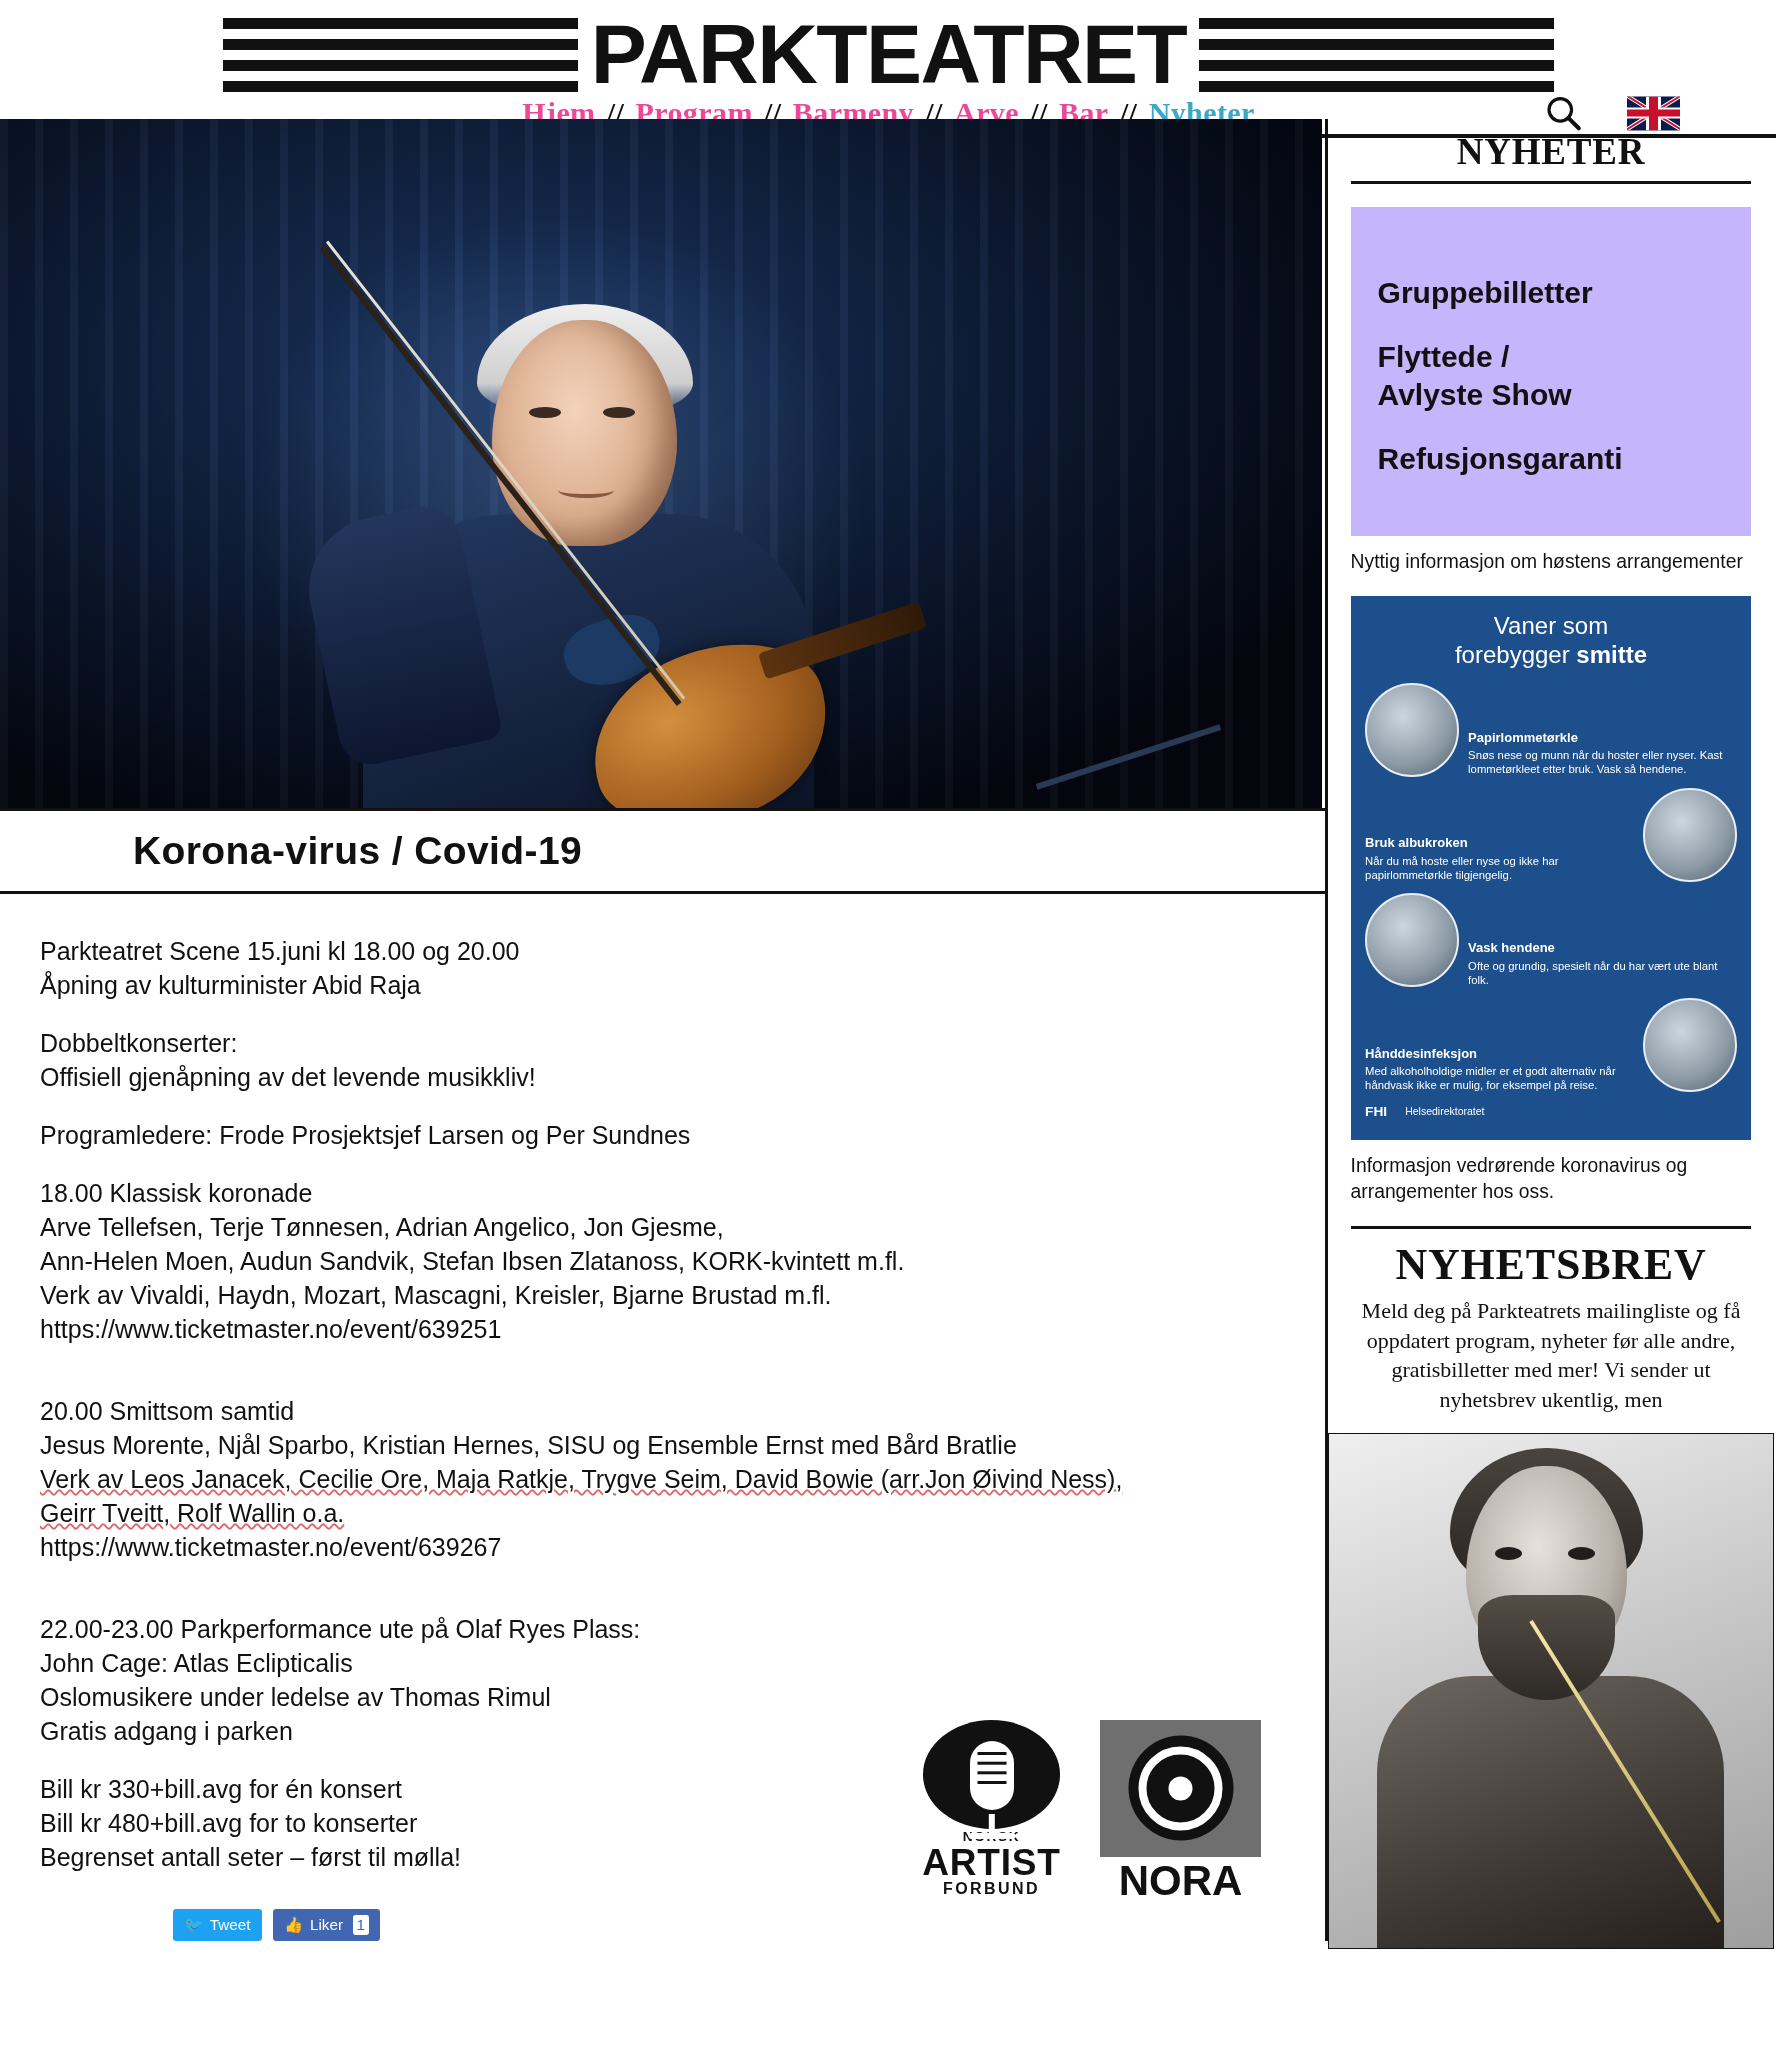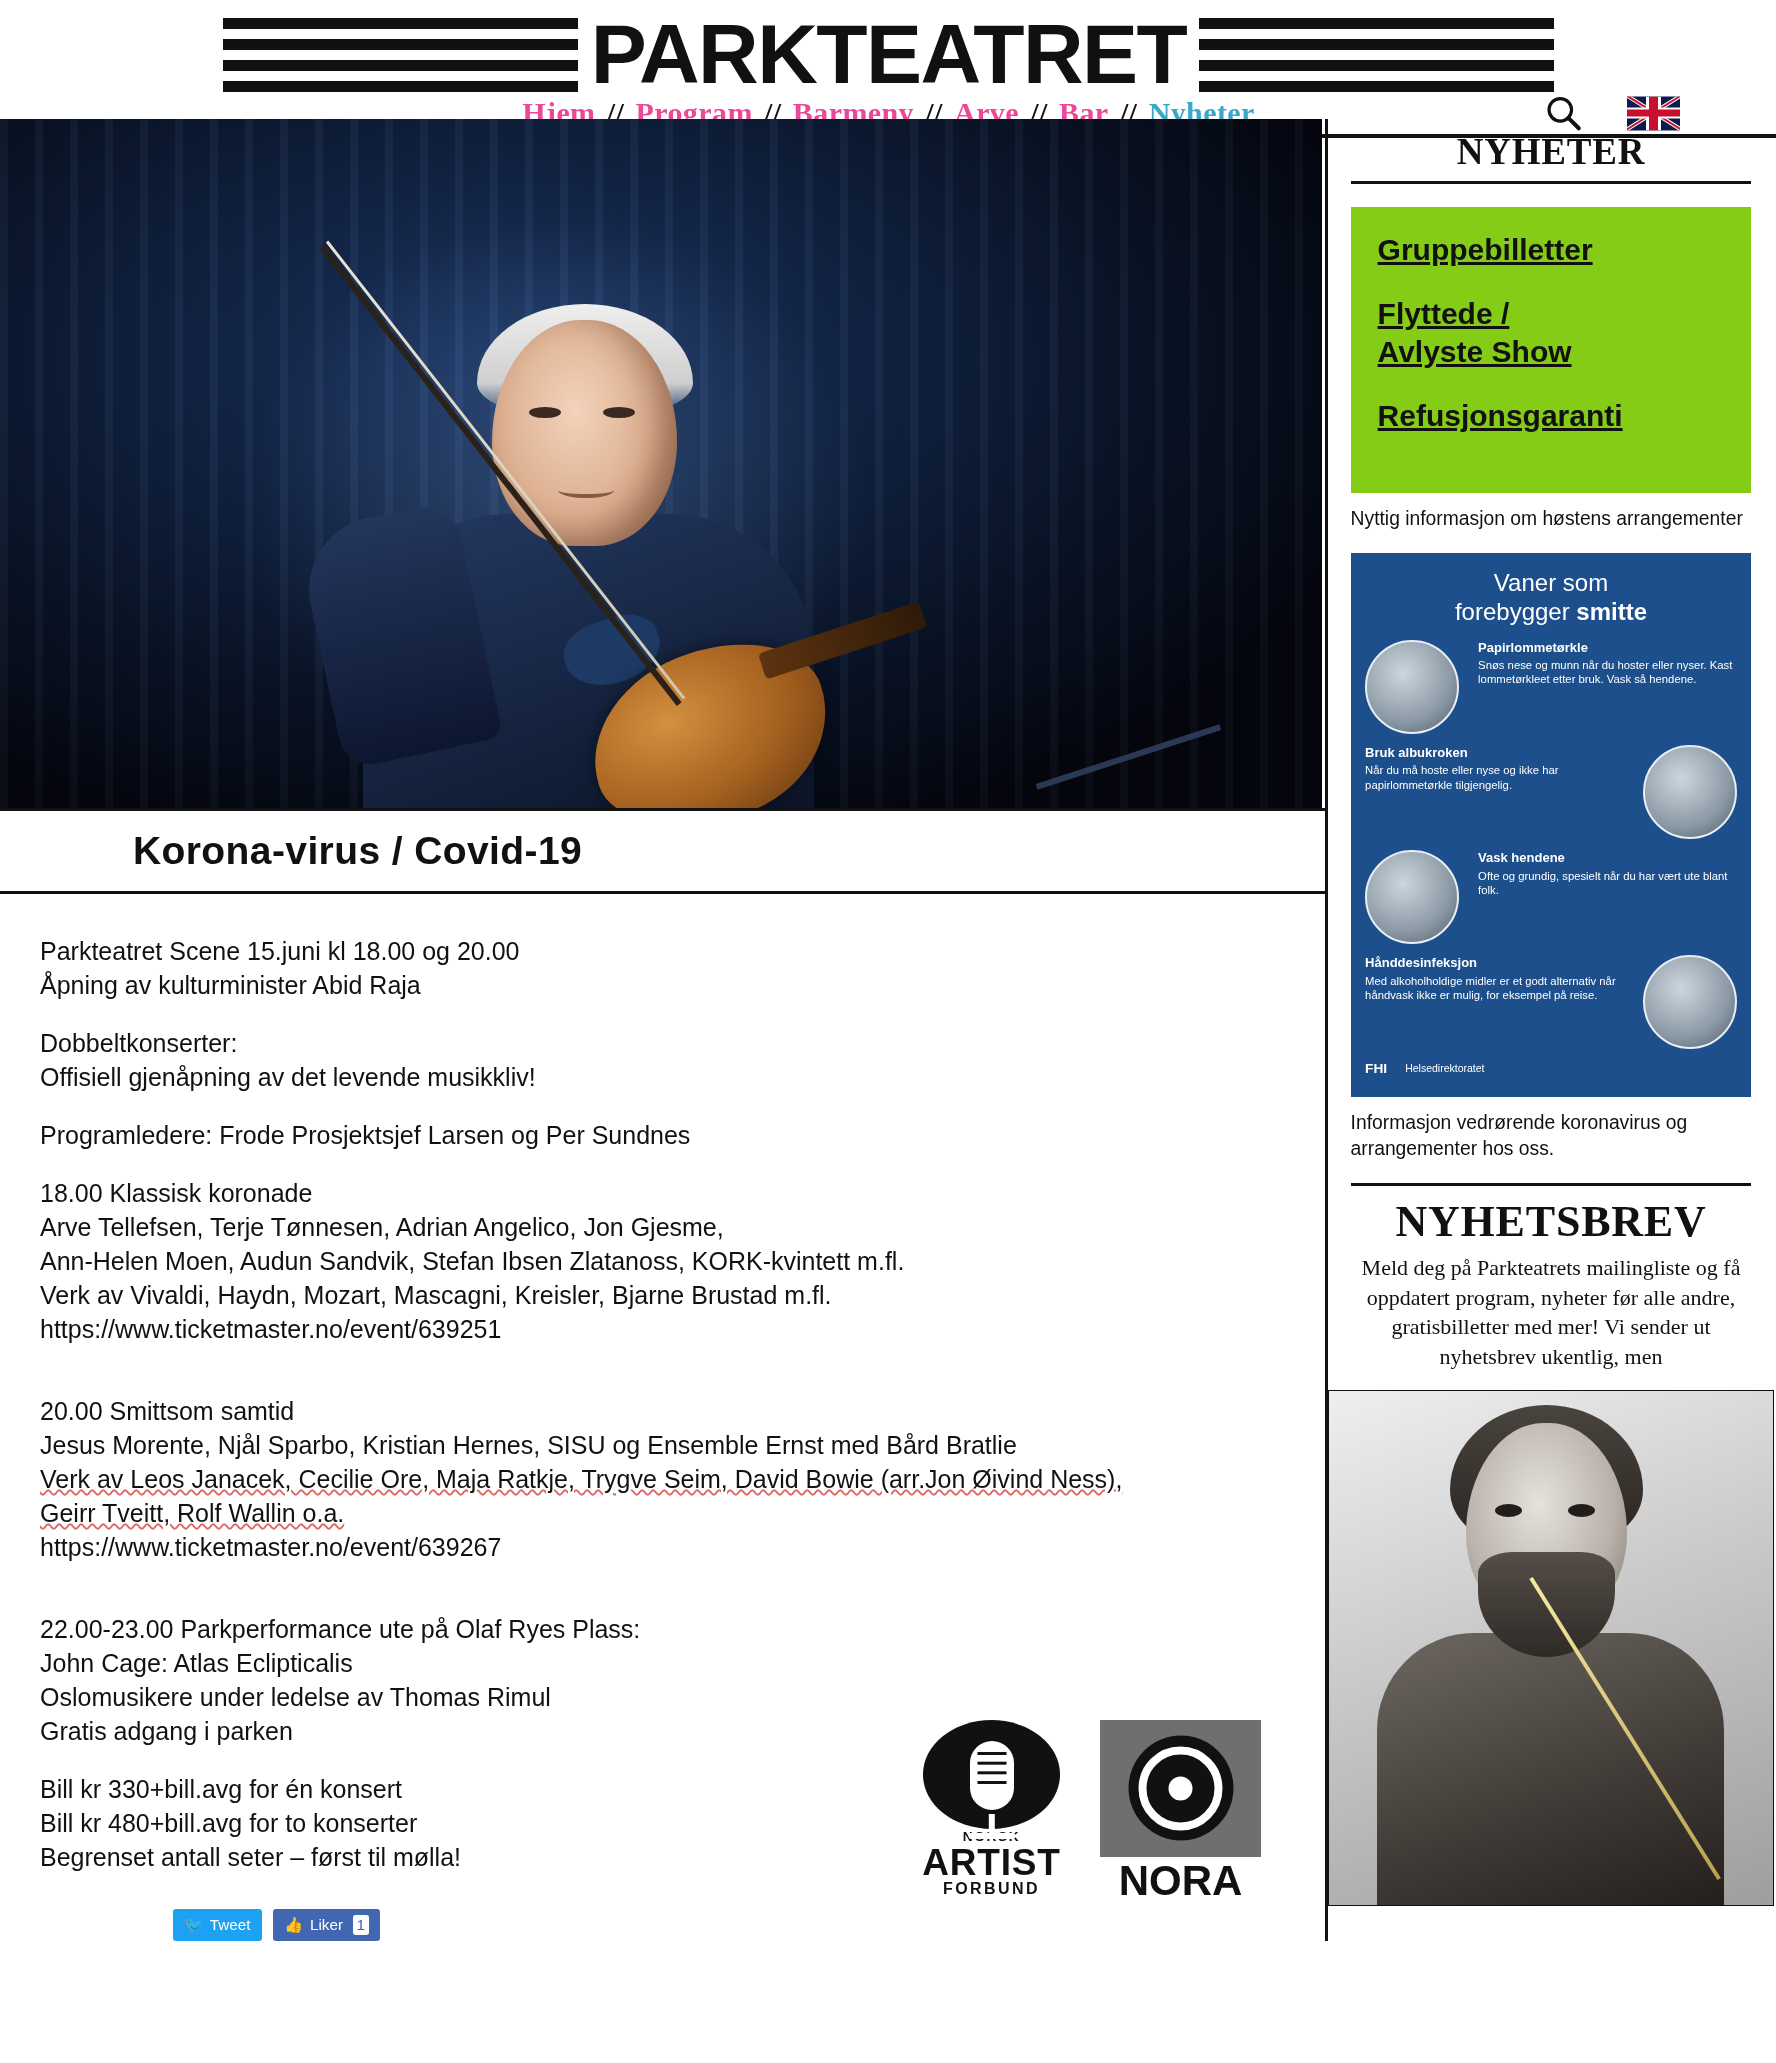--- a/index.html
+++ b/index.html
@@ -386,24 +386,23 @@
     font-family: "Liberation Serif", serif;
     font-weight: bold;
     font-size: 37px;
     text-align: center;
     padding: 11.3px 0 8px 0;
     border-bottom: 3.2px solid #111;
     margin: 0 0 22.6px 0;
     letter-spacing: 0.8px;
   }
   .promo-card {
-    background: #84cc16;
-    padding: 24px 27px 58px 27px;
+    background: #c4b5fd;
+    padding: 67px 27px 58px 27px;
     box-sizing: border-box;
-    text-decoration: underline;
   }
   .promo-card .line {
     font-weight: bold;
     font-size: 30px;
     line-height: 1.25;
     margin-bottom: 27px;
   }
   .promo-card .line:last-child { margin-bottom: 0; }
   .caption-sm {
     font-size: 19.3px;
@@ -419,22 +418,22 @@
   }
   .fhi-head {
     text-align: center;
     font-size: 24px;
     line-height: 1.2;
     margin-bottom: 13px;
   }
   .fhi-head b { font-weight: bold; }
   .fhi-row {
     display: flex;
-    align-items: flex-start;
-    gap: 19px;
+    align-items: flex-end;
+    gap: 9px;
     margin-bottom: 11.3px;
   }
   .fhi-row.rev { flex-direction: row-reverse; }
   .fhi-photo {
     flex: 0 0 auto;
     width: 90px; height: 90px; border-radius: 50%;
     background: radial-gradient(circle at 40% 35%, #cdd6dd 0%, #8c9aa6 60%, #4b5a68 100%);
     border: 2.4px solid #e8eef3;
   }
   .fhi-txt { font-size: 11.3px; line-height: 1.25; }

